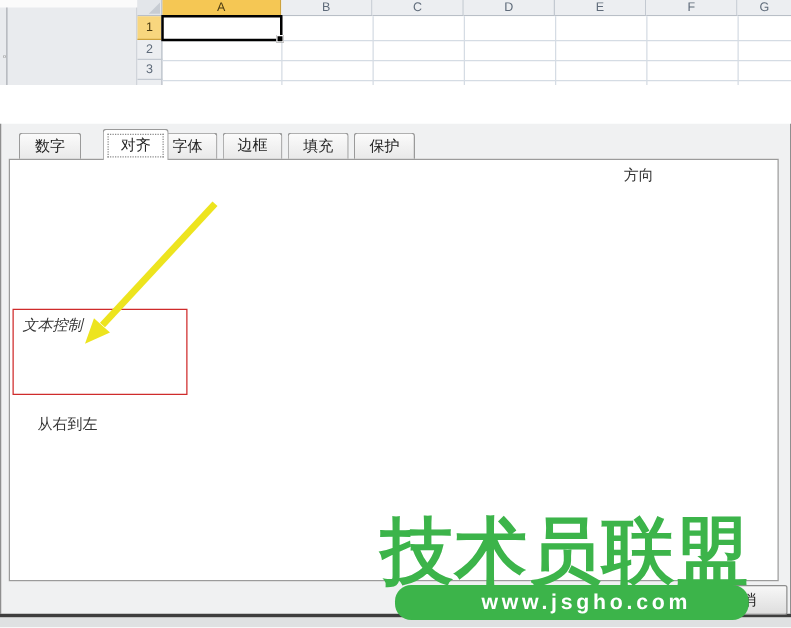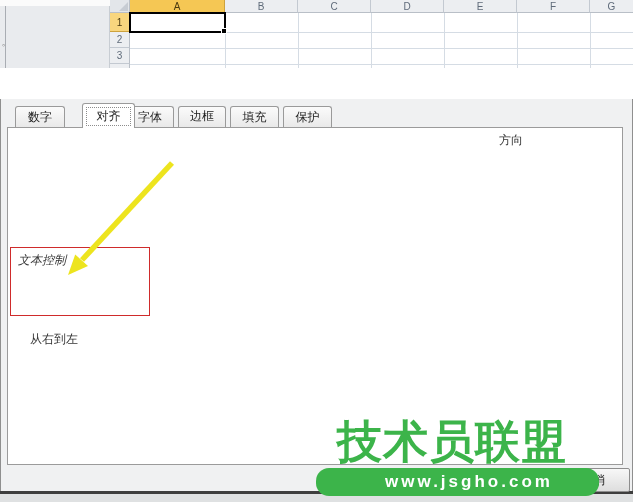--- a/index.html
+++ b/index.html
@@ -69,21 +69,21 @@
   .orient-box { left:492px; top:139px; width:130px; height:176px; border:1px solid #d6d6d6; border-radius:2px; }
   .vert-sample { left:505px; top:152px; width:22px; height:131px; background:#fff; border:1px solid #a8a8a8; }
   .vert-sample span { position:absolute; left:0; top:34px; width:20px; text-align:center; font-size:11px; color:#1a1a1a; line-height:14px; writing-mode:vertical-rl; text-orientation:upright; left:3px; }
   .gauge { left:531px; top:152px; width:69px; height:131px; background:#fff; border:1px solid #a8a8a8; }
   .deg-label { left:572px; top:290px; font-size:12px; color:#2b2b2b; }
 
   .cancel-btn { left:556px; top:468px; width:74px; height:24px; background:linear-gradient(#f7f7f7,#dedede); border:1px solid #8e8e8e; border-radius:2px; text-align:center; font-size:12px; color:#222; line-height:22px; z-index:30; }
 
   
   .arrow-svg { left:0; top:0; width:633px; height:502px; z-index:40; pointer-events:none; }
-  .wm-title { left:302px; top:416px; width:300px; text-align:center; font-size:45px; font-weight:bold; color:#3cb44a; z-index:60; letter-spacing:1px; line-height:52px; white-space:nowrap; }
+  .wm-title { left:302px; top:416px; width:300px; text-align:center; font-size:58px; font-weight:bold; color:#3cb44a; z-index:60; letter-spacing:1px; line-height:52px; white-space:nowrap; }
   .wm-pill { left:316px; top:468px; width:283px; height:28px; background:#3cb44a; border-radius:13px; z-index:61; text-align:center; }
   .wm-pill span { font-size:17px; font-weight:bold; color:#fff; letter-spacing:3px; line-height:28px;margin-left:23px; }
 </style>
 </head>
 <body>
 
 <div class="screen">
 
   <div class="abs left-panel">
     <div class="topstrip"></div>

